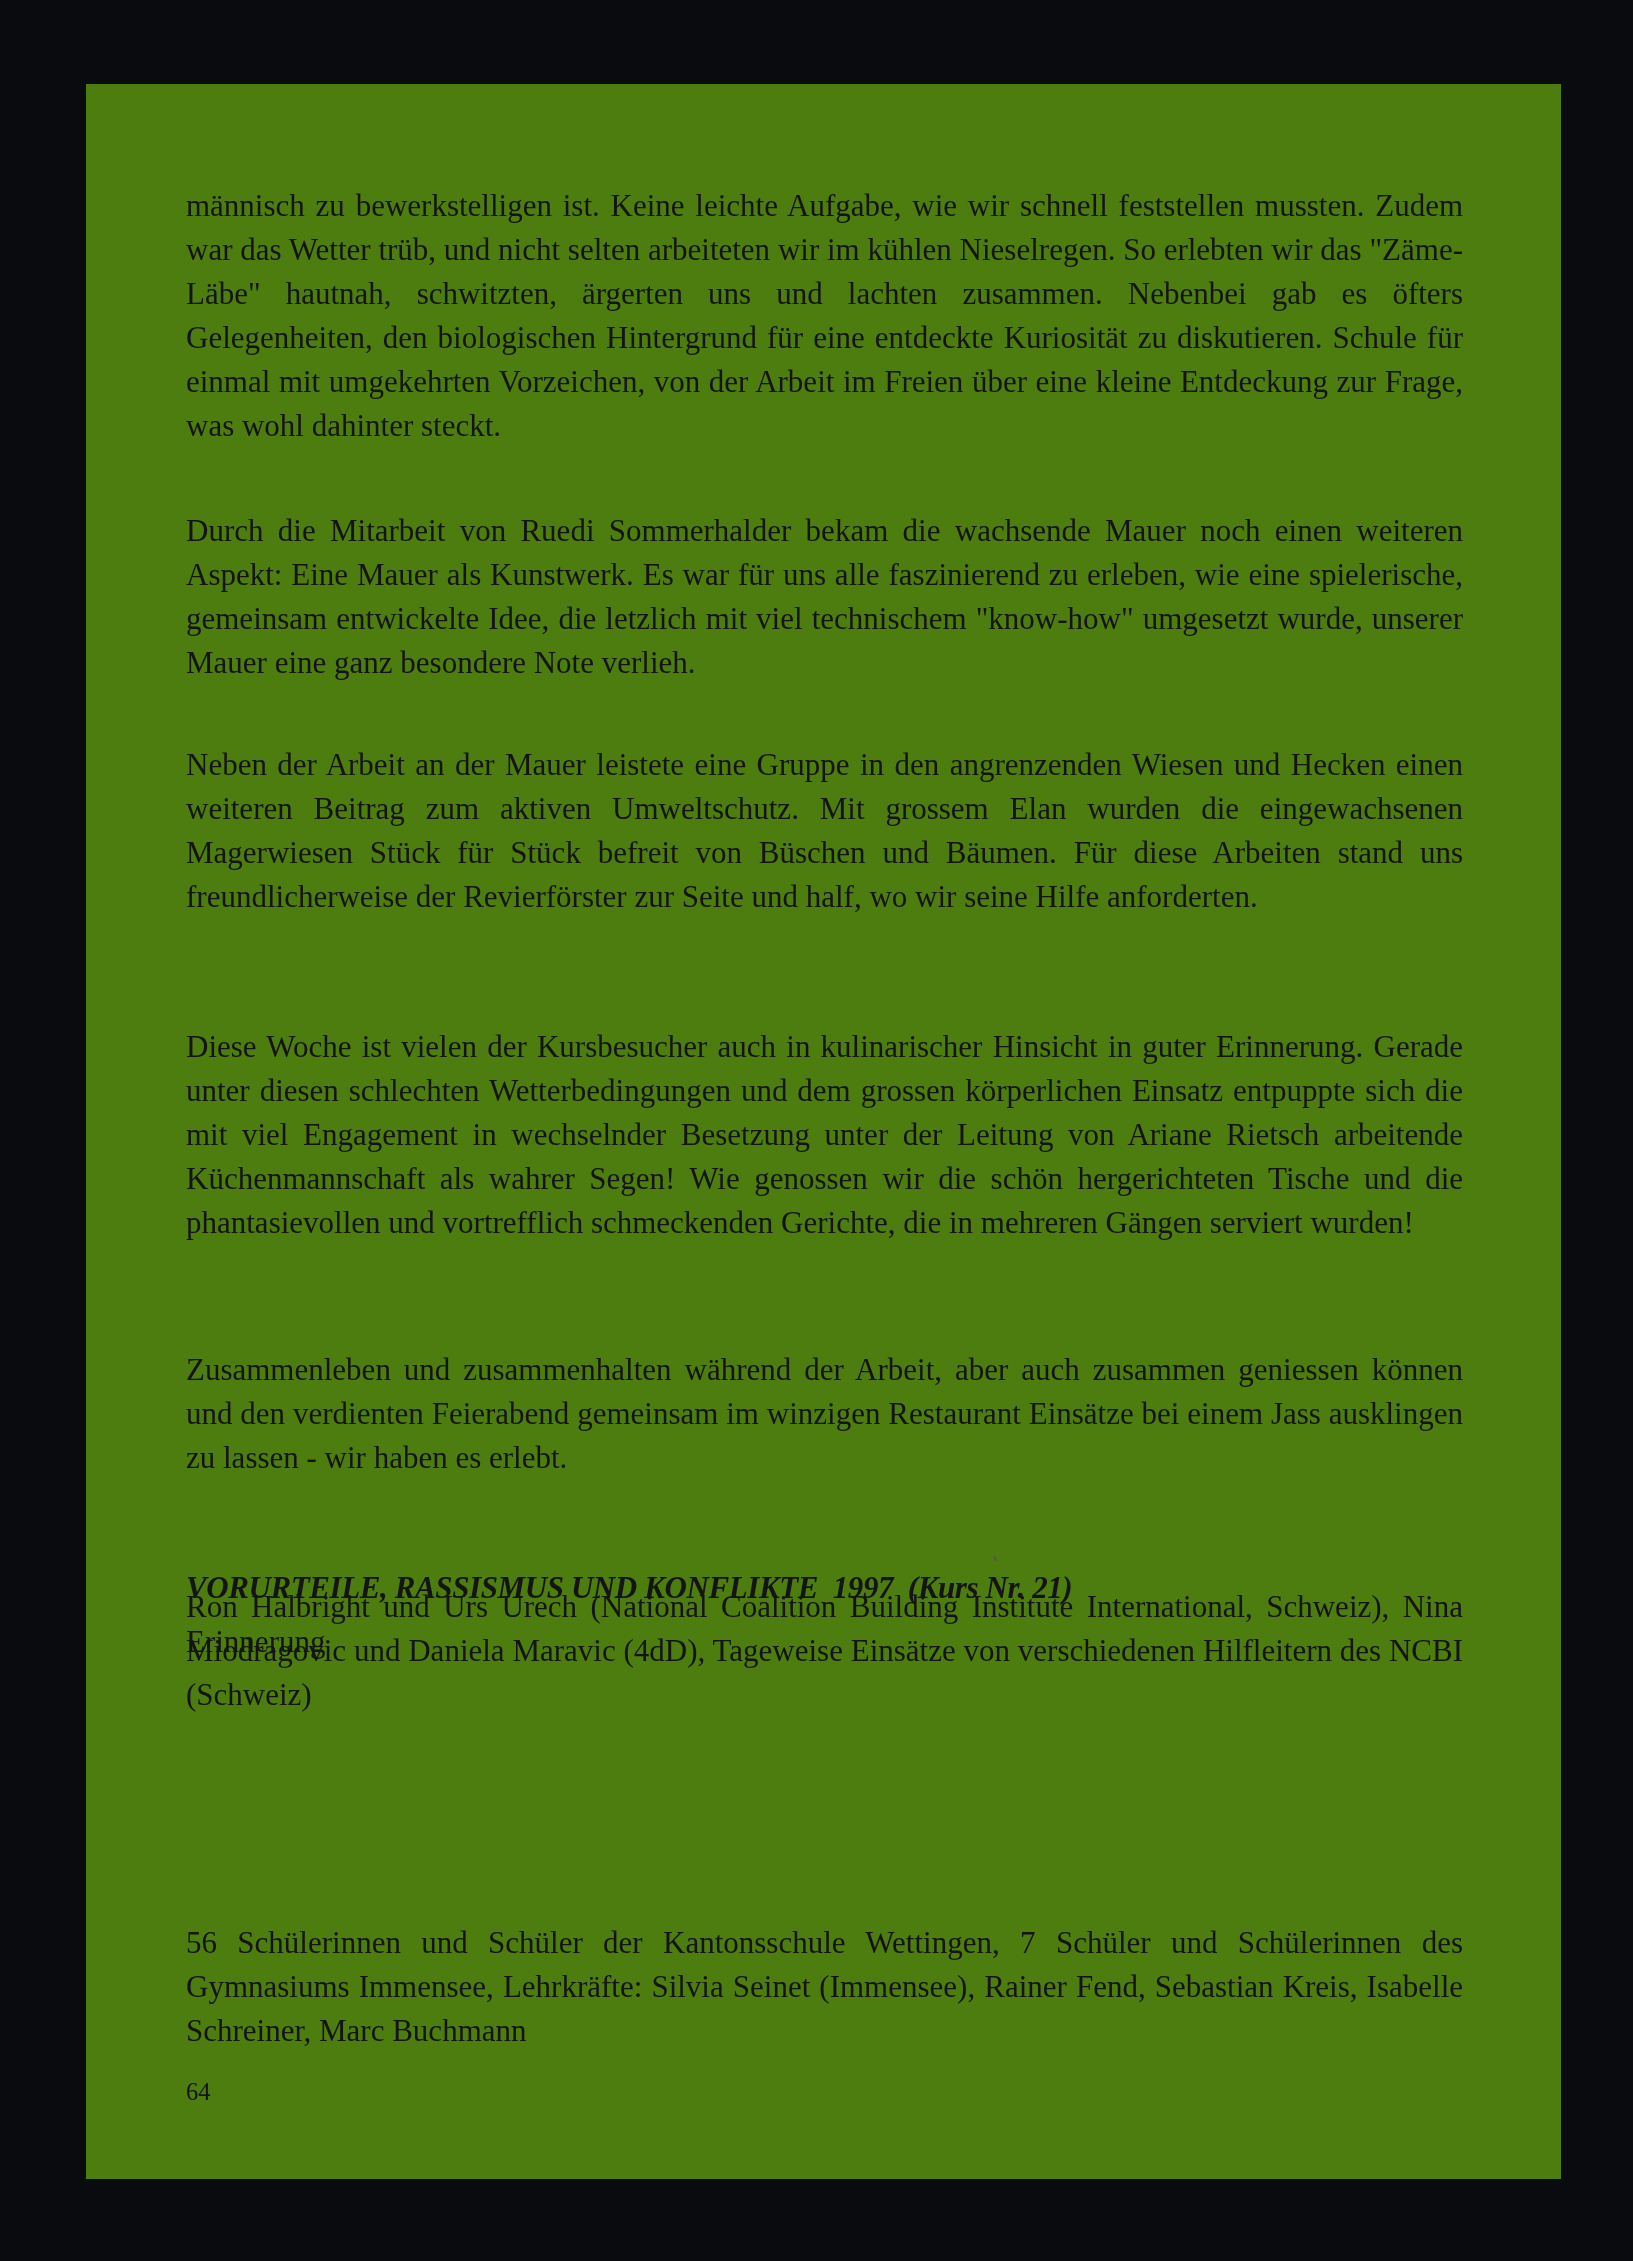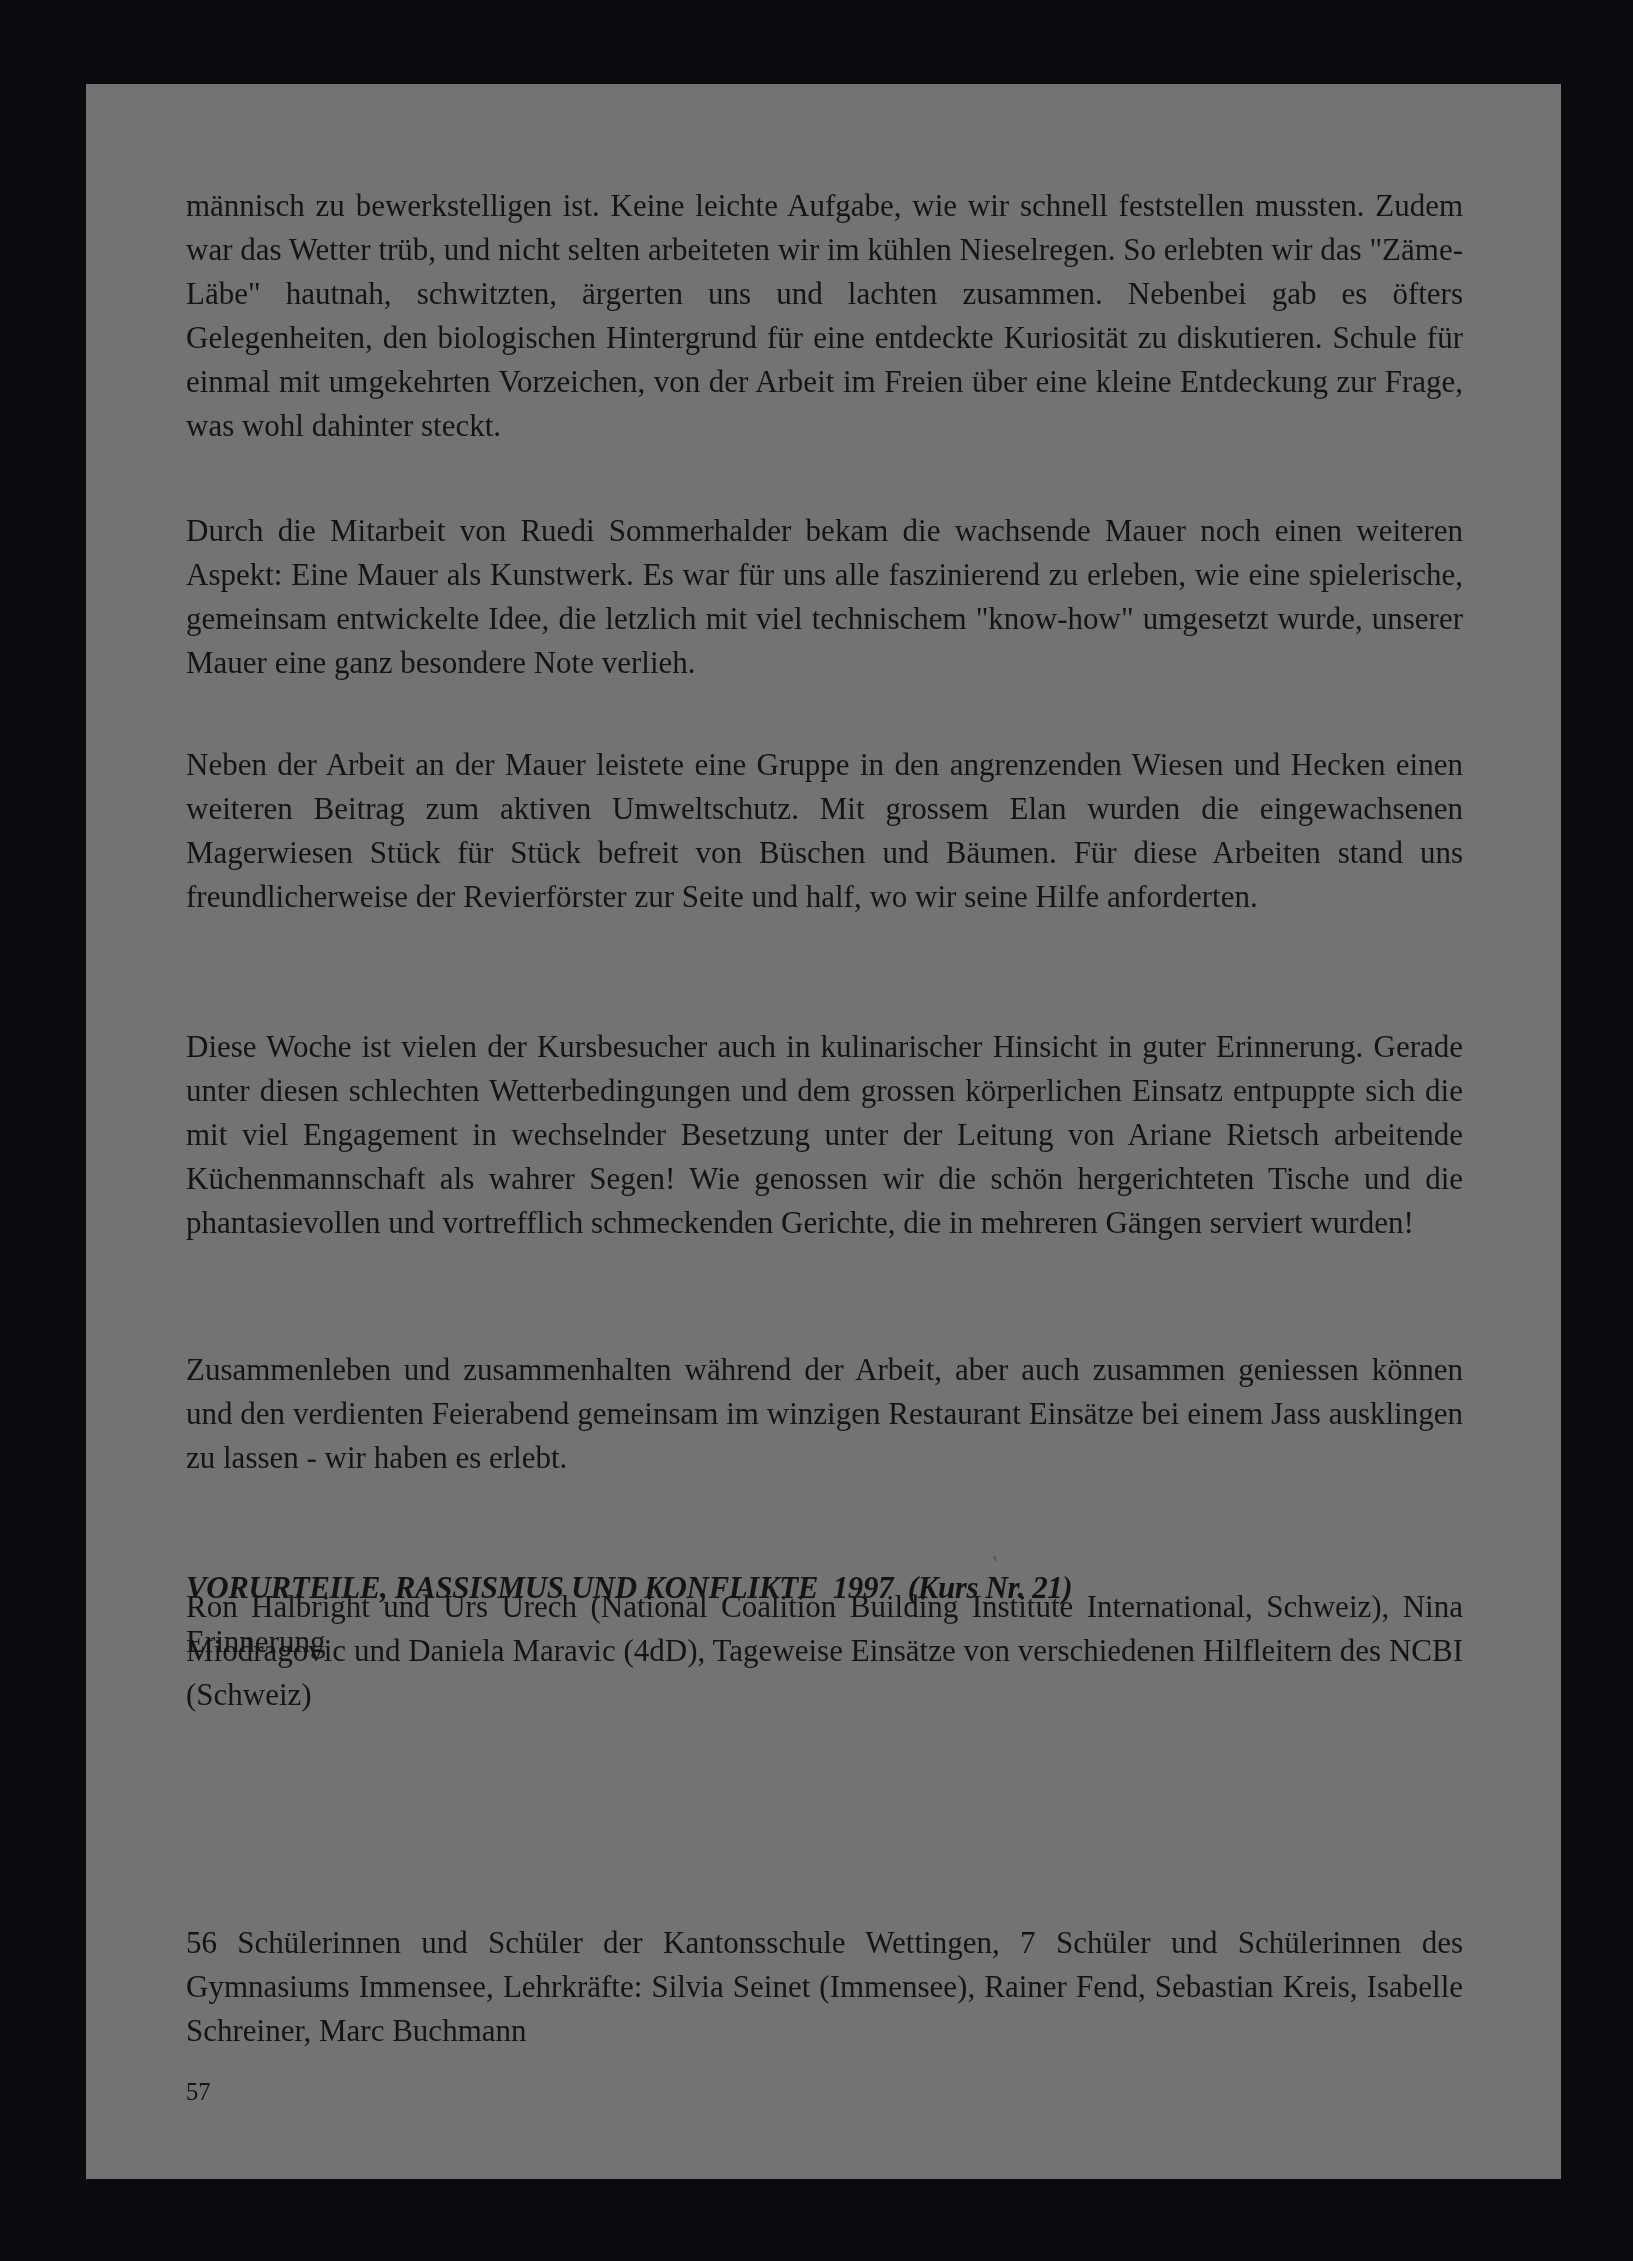--- a/index.html
+++ b/index.html
@@ -9,21 +9,21 @@
       height: 2261px;
       background: #0a0b0f;
       overflow: hidden;
     }
     .page {
       position: absolute;
       left: 86px;
       top: 84px;
       width: 1475px;
       height: 2095px;
-      background: #737373;
+      background: #4d7c0f;
     }
     .block {
       position: absolute;
       left: 100px;
       width: 1277px;
       font-family: "Liberation Serif", "DejaVu Serif", serif;
       font-size: 31px;
       line-height: 44px;
       color: #141414;
       margin: 0;
@@ -74,16 +74,16 @@
 
   <h2 class="block heading" style="top:1482px;">VORURTEILE, RASSISMUS UND KONFLIKTE  1997  (Kurs Nr. 21)</h2>
 
   <div class="block label" style="top:1536px;">Erinnerung</div>
 
   <p class="block justify" style="top:1501px;">Ron Halbright und Urs Urech (National Coalition Building Institute International, Schweiz), Nina Miodragovic und Daniela Maravic (4dD), Tageweise Einsätze von verschiedenen Hilfleitern des NCBI (Schweiz)</p>
 
 
   <p class="block justify" style="top:1837px;">56 Schülerinnen und Schüler der Kantonsschule Wettingen, 7 Schüler und Schülerinnen des Gymnasiums Immensee, Lehrkräfte: Silvia Seinet (Immensee), Rainer Fend, Sebastian Kreis, Isabelle Schreiner, Marc Buchmann</p>
 
-  <div class="page-number" style="top:1991px;">57</div>
+  <div class="page-number" style="top:1991px;">64</div>
 
 </div>
 
 
 </body></html>

